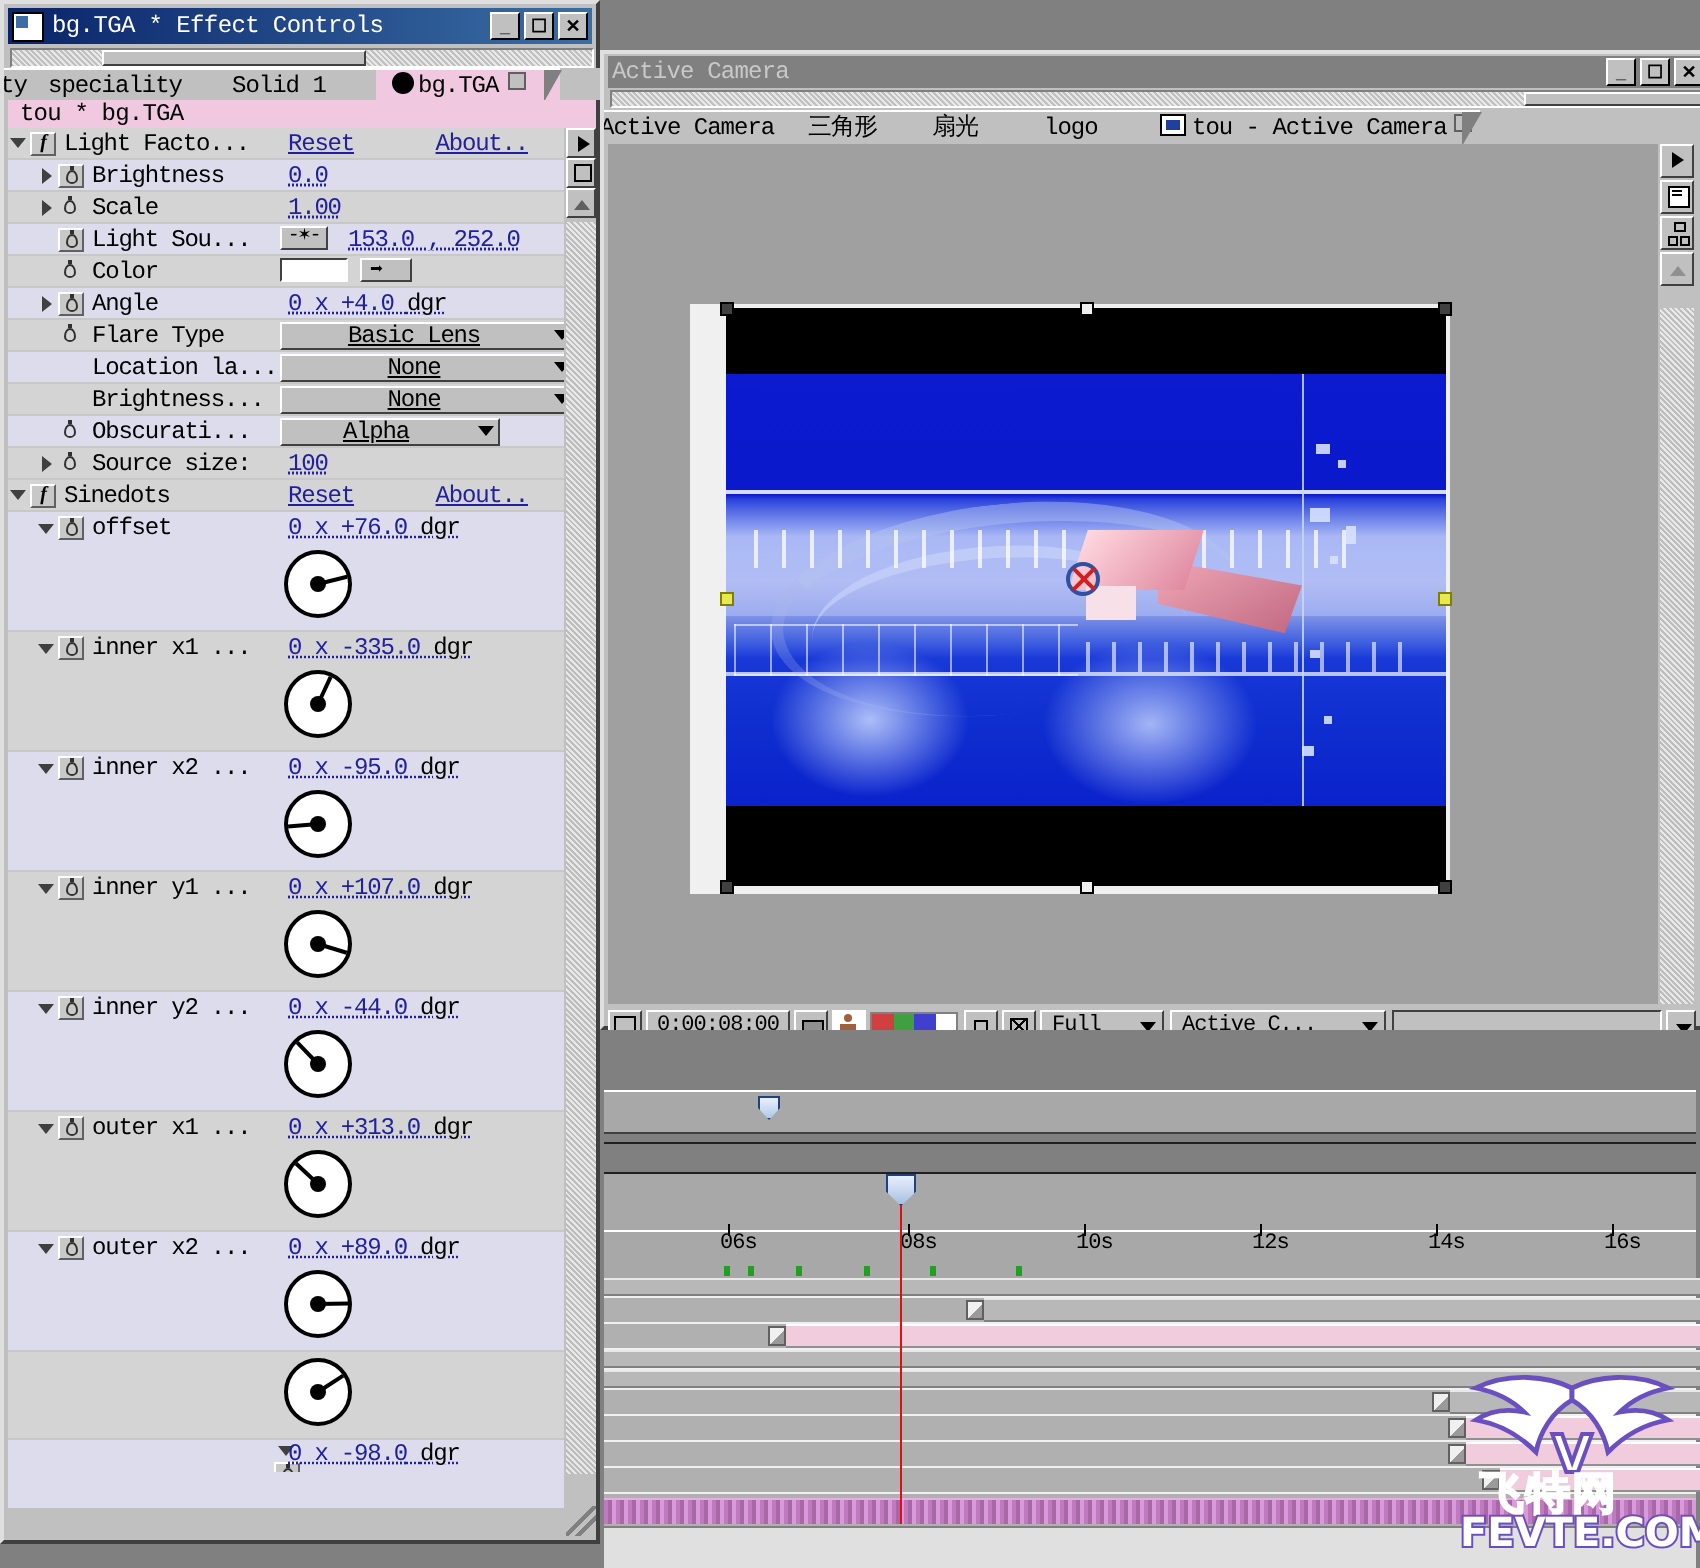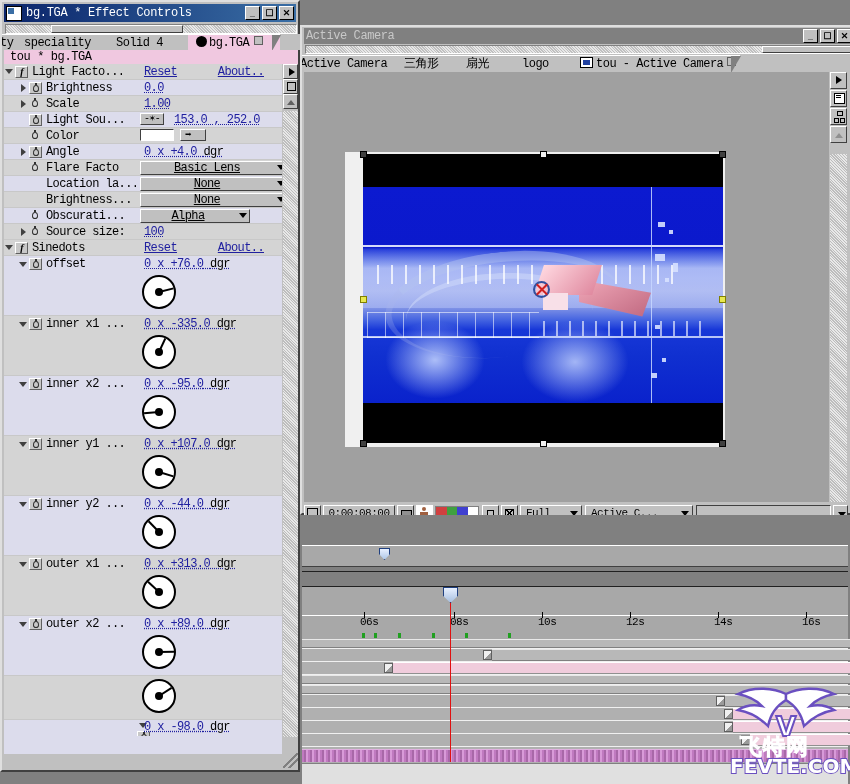--- a/index.html
+++ b/index.html
@@ -291,21 +291,21 @@
       </span>
     </div>
 
     <div id="fx-hscroll">
       <div class="thumbh"></div>
     </div>
 
     <div id="fx-tabs">
         <div class="tab" style="left: -10px; width: 28px;"><span>ty</span></div>
         <div class="tab" style="left: 14px; width: 96px;"><span>speciality</span></div>
-        <div class="tab" style="left: 106px; width: 84px;"><span>Solid 4</span></div>
+        <div class="tab" style="left: 106px; width: 84px;"><span>Solid 1</span></div>
         <div class="tab active" style="left: 186px; width: 84px;"><span class="tdot"></span><span>bg.TGA</span><span class="tsq"></span></div>
       </div>
 
     <div id="fx-comp-head">tou * bg.TGA</div>
 
     <div id="fx-list">
         <div class="prow hdr">
           <span class="tw open"></span>
           <span class="fxico">f</span>
           <span class="plabel">Light Facto...</span>
@@ -346,21 +346,21 @@
           <span style="width:14px;flex:0 0 auto"></span>
           <span class="tw closed"></span>
           <span class="sw box"></span>
           <span class="plabel">Angle</span>
           <span class="pval"><u>0</u> x <u>+4.0</u> <span class="nodot">dgr</span></span>
         </div>
         <div class="prow grey">
           <span style="width:14px;flex:0 0 auto"></span>
           <span class="tw"></span>
           <span class="sw"></span>
-          <span class="plabel">Flare Facto</span>
+          <span class="plabel">Flare Type</span>
           <span class="combo" style="width:148px"><span>Basic Lens</span><span class="arr"></span></span>
         </div>
         <div class="prow alt">
           <span style="width:14px;flex:0 0 auto"></span>
           <span class="tw"></span>
           <span style="width:13px;flex:0 0 auto"></span>
           <span class="plabel">Location la...</span>
           <span class="combo" style="width:148px"><span>None</span><span class="arr"></span></span>
         </div>
         <div class="prow grey">

